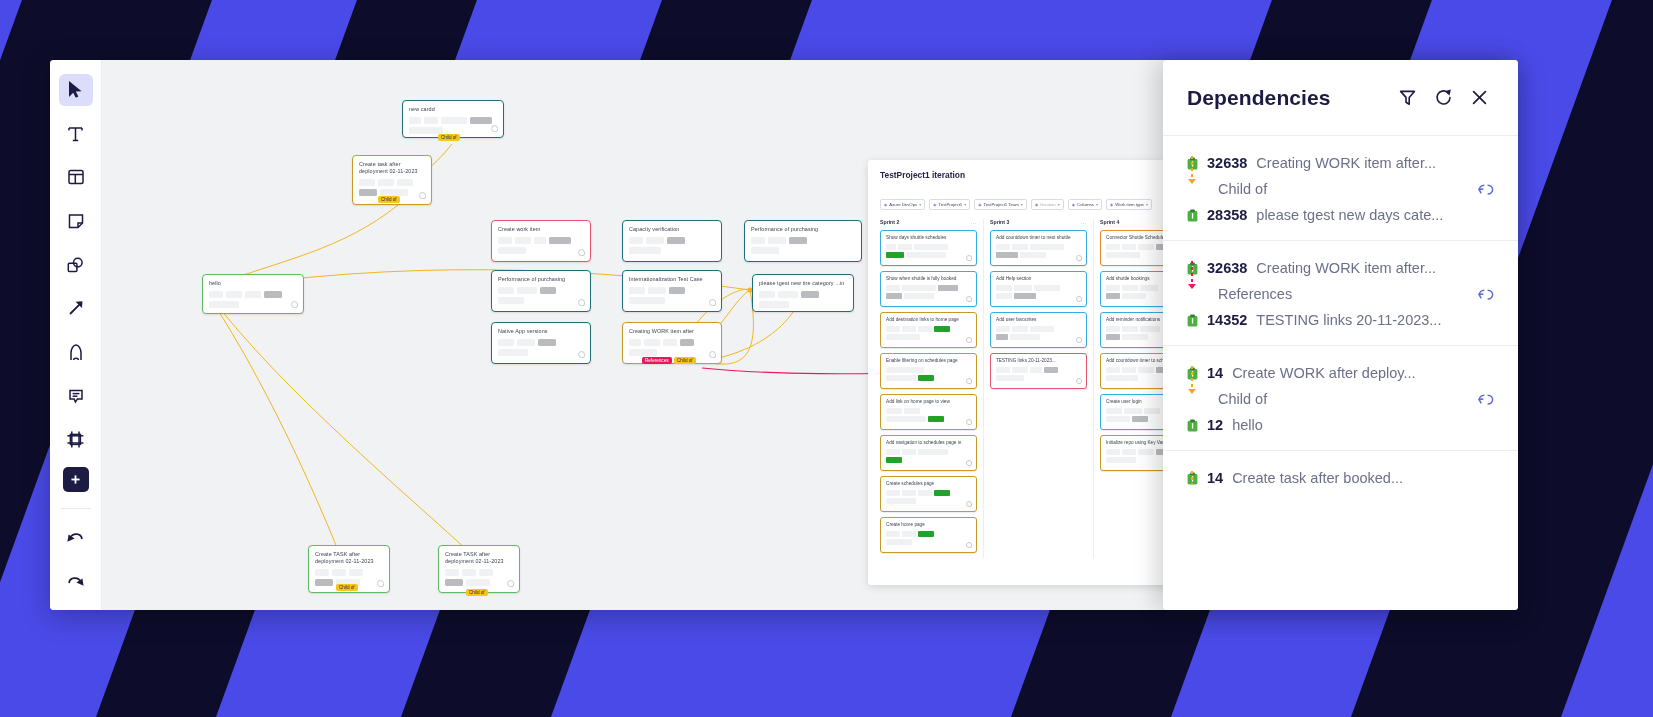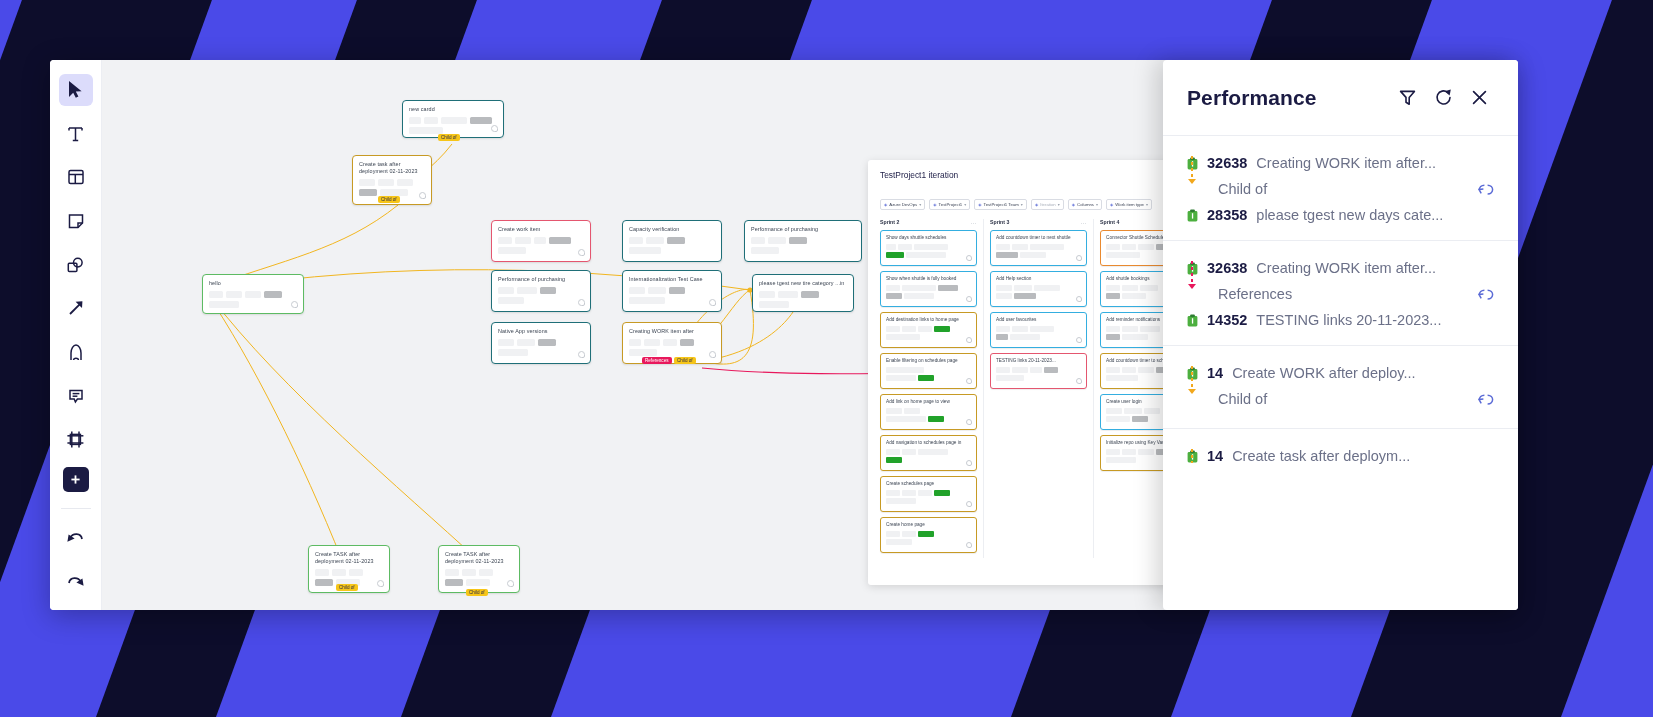--- a/index.html
+++ b/index.html
@@ -119,21 +119,21 @@
     position: absolute;
     left: 766px; top: 100px;
     width: 420px; height: 425px;
     background: #fff;
     border-radius: 3px;
     box-shadow: 0 2px 8px rgba(0,0,0,.13);
     padding: 10px 10px 0 12px;
     overflow: hidden;
   }
   #board-title {
-    font-size: 8.4px; font-weight: normal; color: #23234b;
+    font-size: 8.4px; font-weight: bold; color: #23234b;
     margin-bottom: 19px;
   }
   #board-filters { display: flex; gap: 4px; margin-bottom: 9px; }
   .fchip {
     display: flex; align-items: center; gap: 2px;
     border: 1px solid #d9dce3; border-radius: 2px;
     height: 11px; padding: 0 3px;
     font-size: 4.3px; color: #3c4456;
     background: #fff; white-space: nowrap;
     filter: blur(.2px);
@@ -855,21 +855,21 @@
               <div class="corner"></div>
             </div>
           </div>
         </div>
     </div>
   </div>
 </div>
 
 <div id="dep-panel">
   <div id="dep-header">
-    <div id="dep-title">Performance</div>
+    <div id="dep-title">Dependencies</div>
 
     <div class="hdr-icon">
       <svg width="19" height="19" viewBox="0 0 19 19">
         <g stroke="currentColor" stroke-width="1.6" fill="none" stroke-linejoin="round">
           <path d="M2.6 3.4 H16.4 L11.2 9.4 V16.2 L8 14.2 V9.4 Z"></path>
         </g>
       </svg>
     </div>
 
     <div class="hdr-icon">
@@ -983,29 +983,38 @@
           <span class="linkglyph">
             <svg width="16" height="15" viewBox="0 0 16 15">
               <g stroke="#5b6bd6" stroke-width="1.5" fill="none">
                 <path d="M9.6 3.2 C12.8 3.2 14.6 5.4 14.6 7.6 C14.6 9.8 12.8 12 9.6 12"></path>
                 <path d="M6.4 3.2 C3.2 3.2 1.4 5.4 1.4 7.6"></path>
                 <path d="M3.2 11.4 L1.0 7.4 L5.4 7.0"></path>
               </g>
             </svg>
           </span>
         </div>
+        <div class="dep-row">
+          <svg viewBox="0 0 11 13" class="wi-icon">
+            <rect x="0.6" y="2" width="9.8" height="10.4" rx="1.4" fill="#4caf3f"></rect>
+            <rect x="3.2" y="0.4" width="4.6" height="2.6" rx="0.8" fill="#2e7d32"></rect>
+            <rect x="4.9" y="4.2" width="1.3" height="5.4" fill="#ffffff"></rect>
+          </svg>
+          <span class="dep-id">12</span>
+          <span class="dep-name">hello</span>
+        </div>
       </div>
       <div class="dep-group" style="padding-bottom: 26px; border-bottom: none;">
         <div class="dep-row">
           <svg viewBox="0 0 11 13" class="wi-icon">
             <rect x="0.6" y="2" width="9.8" height="10.4" rx="1.4" fill="#4caf3f"></rect>
             <rect x="3.2" y="0.4" width="4.6" height="2.6" rx="0.8" fill="#2e7d32"></rect>
             <rect x="4.9" y="4.2" width="1.3" height="5.4" fill="#ffffff"></rect>
           </svg>
           <span class="dep-id">14</span>
-          <span class="dep-name">Create task after deploym...</span>
+          <span class="dep-name">Create task after booked...</span>
         </div>
         <div class="connector amber" style="height: 16px;">
           <div class="dashline" style="height:14px"></div>
         </div>
       </div>
     </div>
 </div>
 
 </body></html>

